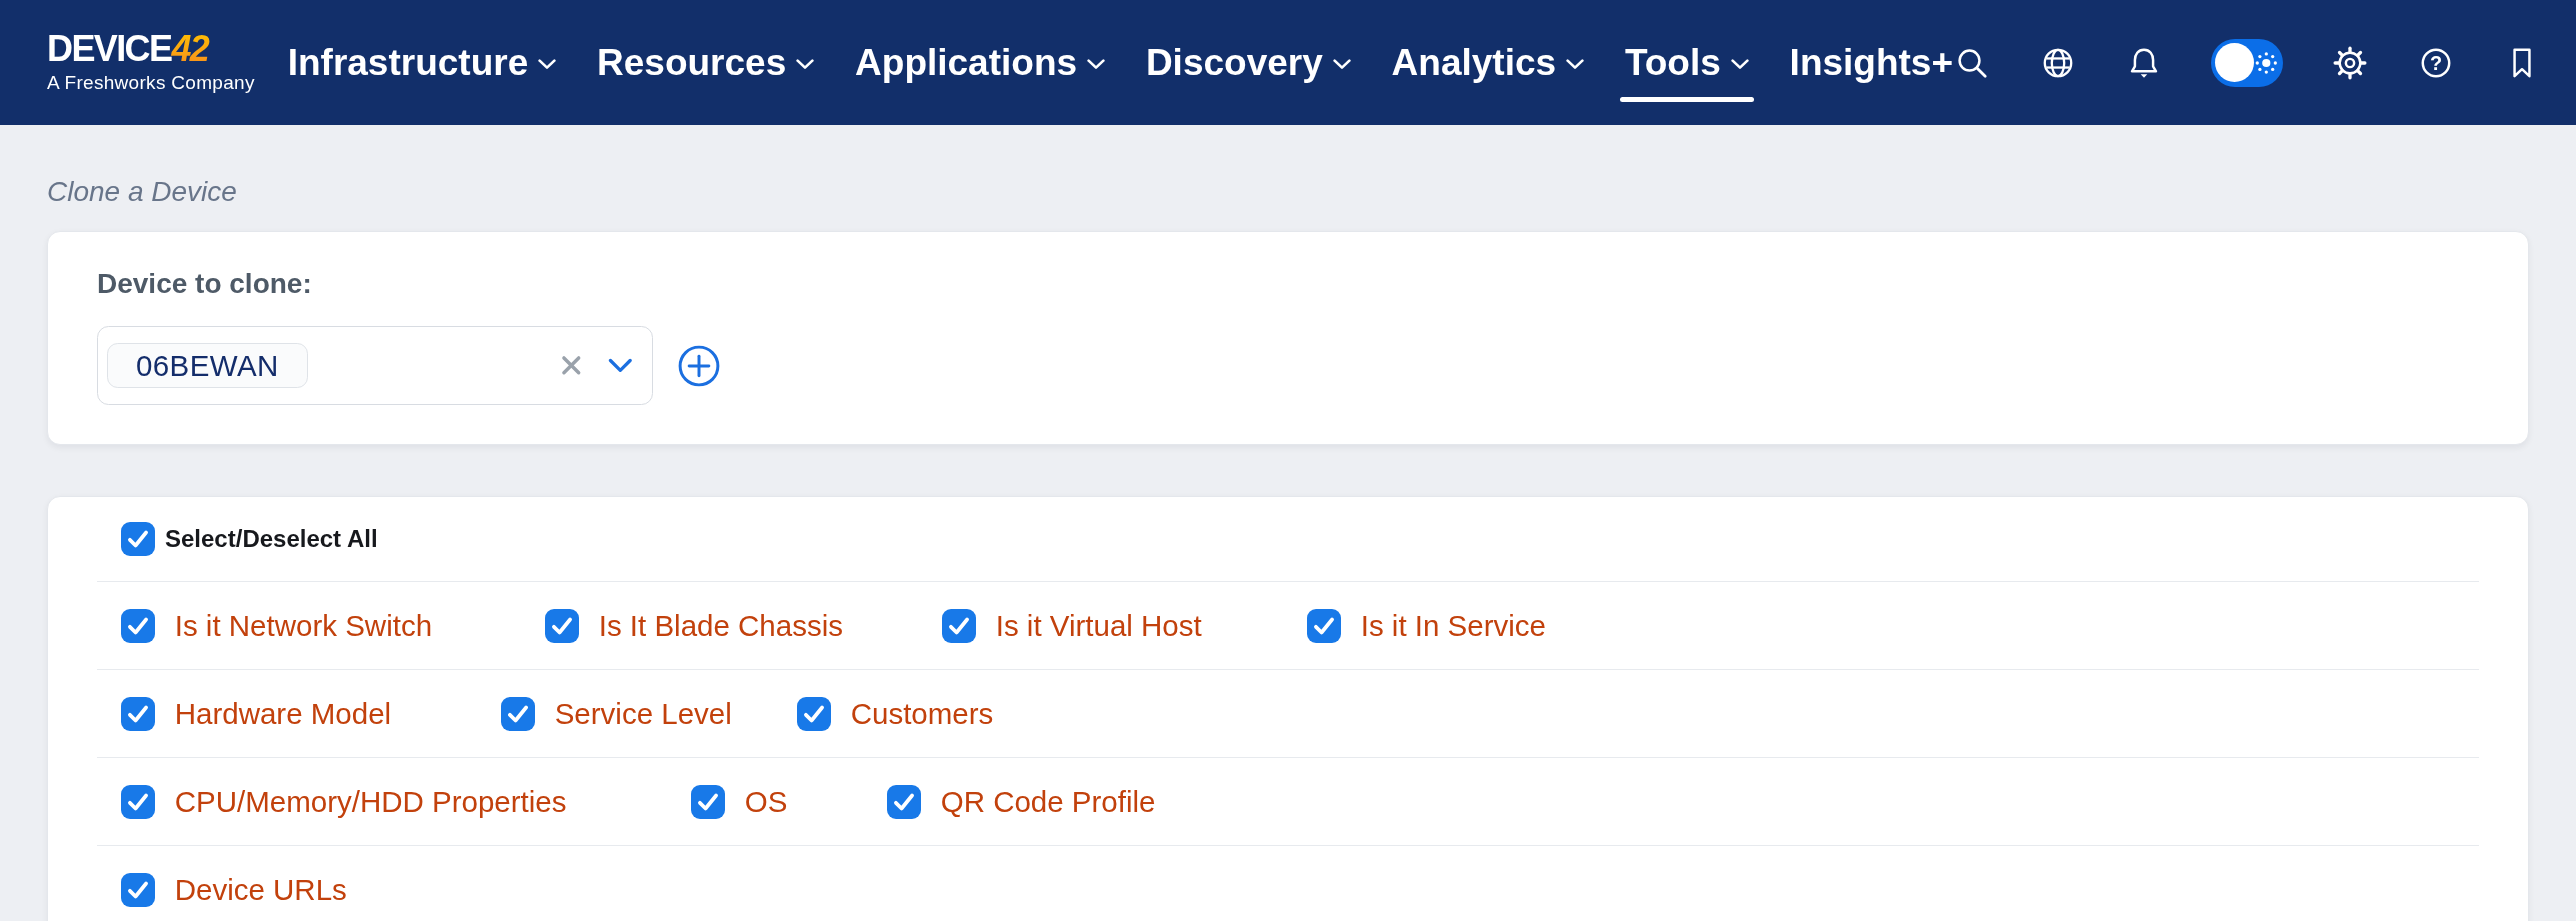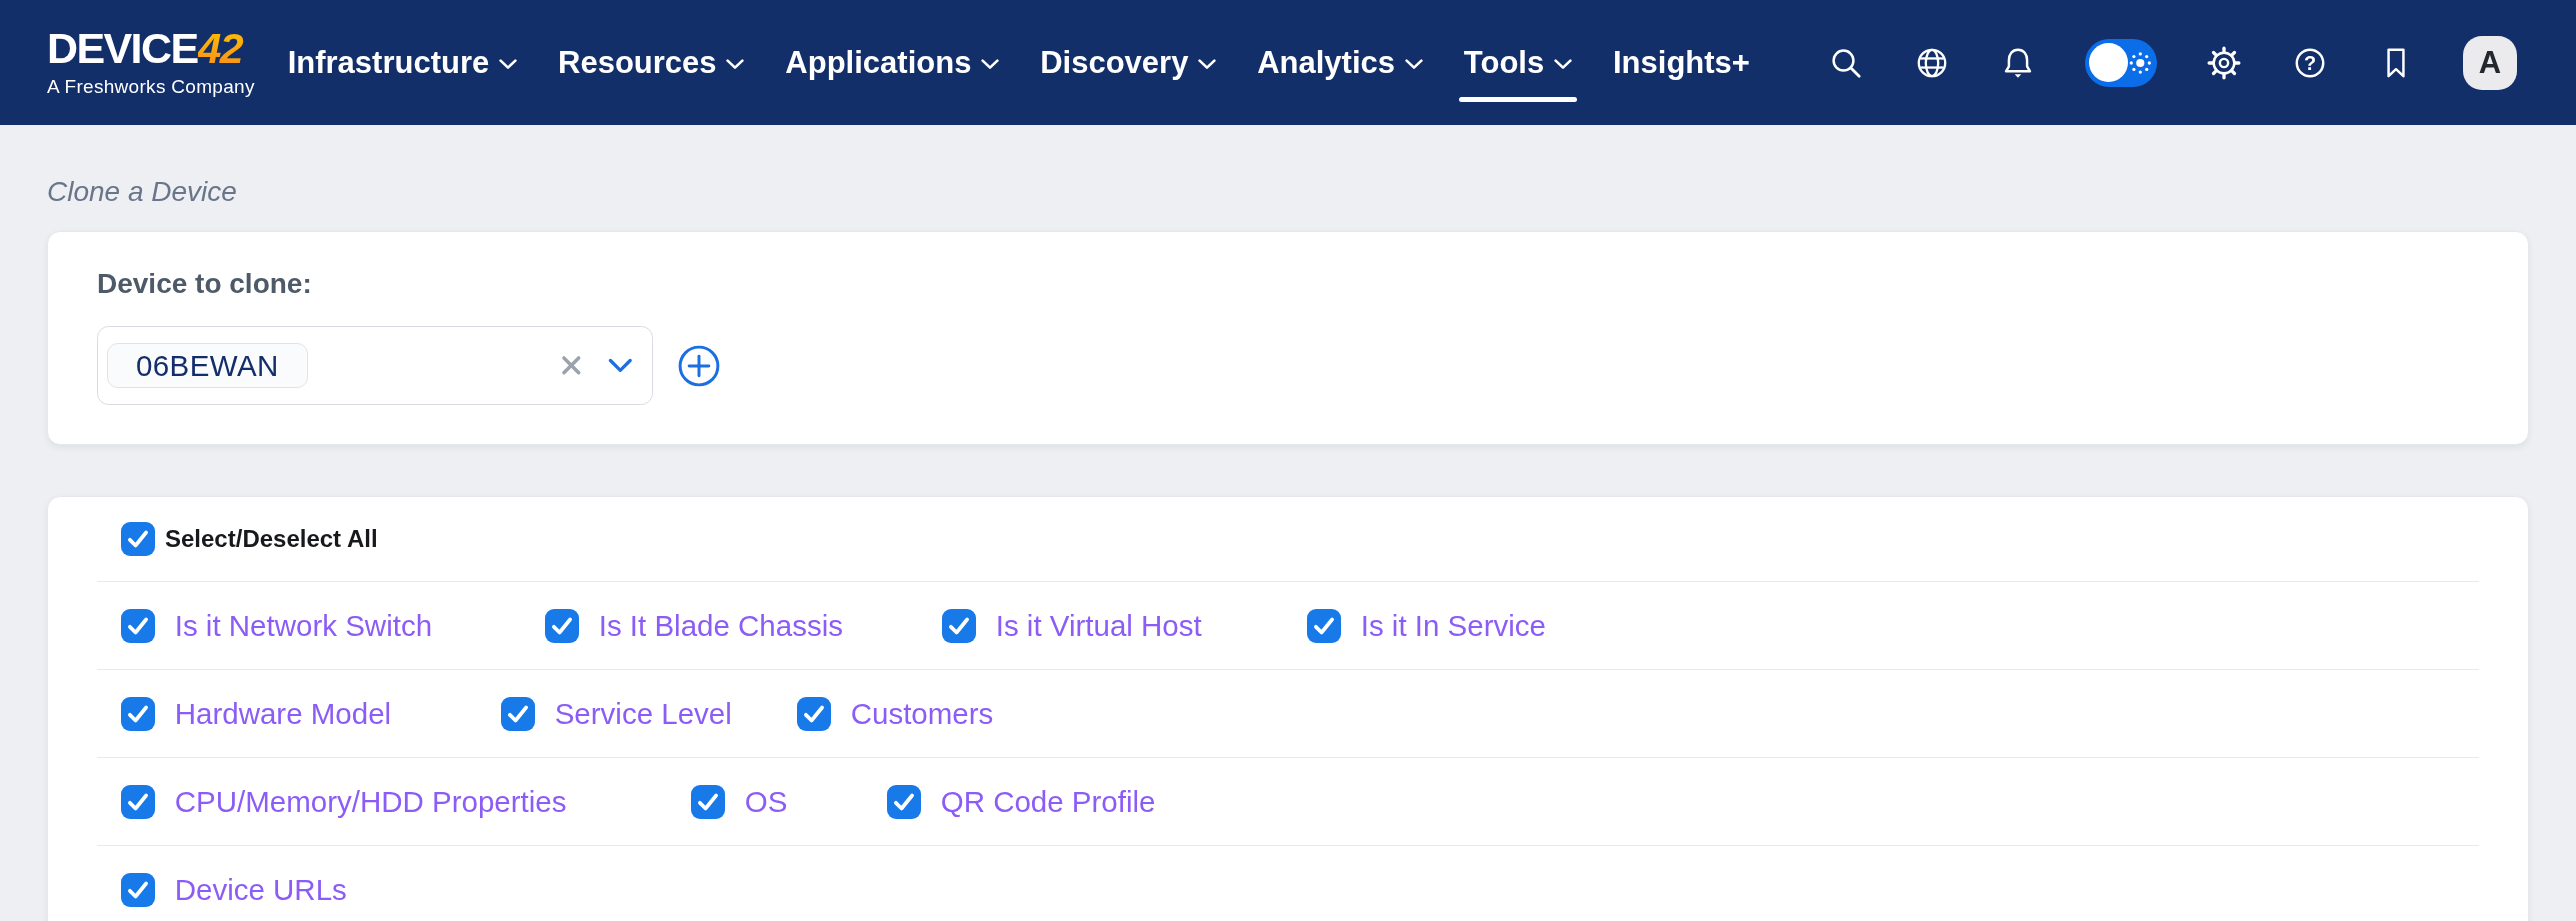--- a/index.html
+++ b/index.html
@@ -12,34 +12,34 @@
     position:relative;
   }
 
   
   .navbar {
     height:125px; background:#122f6a;
     display:flex; align-items:center;
     padding:0 59px 0 47px;
   }
   .logo { display:flex; flex-direction:column; justify-content:center; margin-right:33px; flex:none; }
-  .wordmark { font-size:43px; font-weight:700; color:#ffffff; letter-spacing:-1.6px; line-height:1; white-space:nowrap; }
+  .wordmark { font-size:36px; font-weight:700; color:#ffffff; letter-spacing:-1.6px; line-height:1; white-space:nowrap; }
   .wordmark .accent {
     font-style:italic;
     background:linear-gradient(180deg,#ffc400 0%,#f68b1f 100%);
     -webkit-background-clip:text; background-clip:text;
     -webkit-text-fill-color:transparent; color:transparent;
     padding-right:3.3px;
   }
   .tagline { font-size:19px; color:#ffffff; margin-top:5.7px; letter-spacing:0.3px; white-space:nowrap; }
 
   .menu { display:flex; align-items:stretch; gap:41px; height:100%; }
   .nav-item {
     display:flex; align-items:center; gap:9.8px;
-    color:#ffffff; font-size:31px; font-weight:600;
+    color:#ffffff; font-size:37px; font-weight:600;
     position:relative; cursor:pointer; white-space:nowrap;
   }
   .nav-item.active::after {
     content:""; position:absolute; left:-4.9px; right:-4.9px; bottom:23px;
     height:4.9px; background:#ffffff; border-radius:2.5px;
   }
   .caret { flex:none; margin-top:3.3px; }
 
   .nav-right { margin-left:auto; display:flex; align-items:center; gap:48px; }
   .icon-btn { display:flex; align-items:center; justify-content:center; cursor:pointer; flex:none; }
@@ -88,21 +88,21 @@
   .card-options { margin-top:51px; padding:0 0 9.8px; }
   .row-selectall { height:84px; display:flex; align-items:center; padding-left:73px; gap:10px; }
   .sa-label { font-size:24px; font-weight:700; color:#17191d; }
   .divider { border:none; border-top:1.6px solid #e7eaee; margin:0 49px; height:0; }
   .opt-row { position:relative; height:87px; }
   .opt { position:absolute; top:50%; transform:translateY(-50%); display:flex; align-items:center; gap:19.7px; cursor:pointer; white-space:nowrap; }
   .cb {
     width:34px; height:34px; border-radius:9px; background:#1879e8;
     display:flex; align-items:center; justify-content:center; flex:none; cursor:pointer;
   }
-  .opt-label { font-size:29.5px; color:#8b5cf6; }
+  .opt-label { font-size:29.5px; color:#c2410c; }
 </style>
 </head>
 <body>
 
 <header class="navbar">
 
   <div class="logo">
     <div class="wordmark"><span>DEVICE</span><span class="accent">42</span></div>
     <div class="tagline">A Freshworks Company</div>
   </div>

